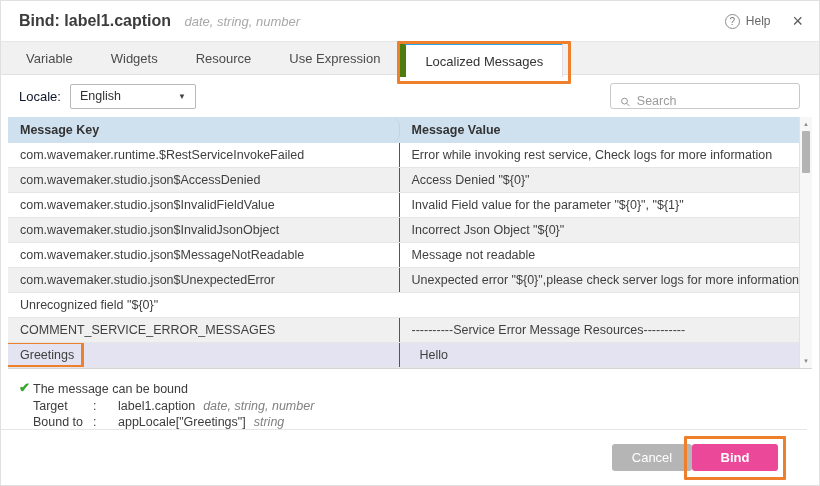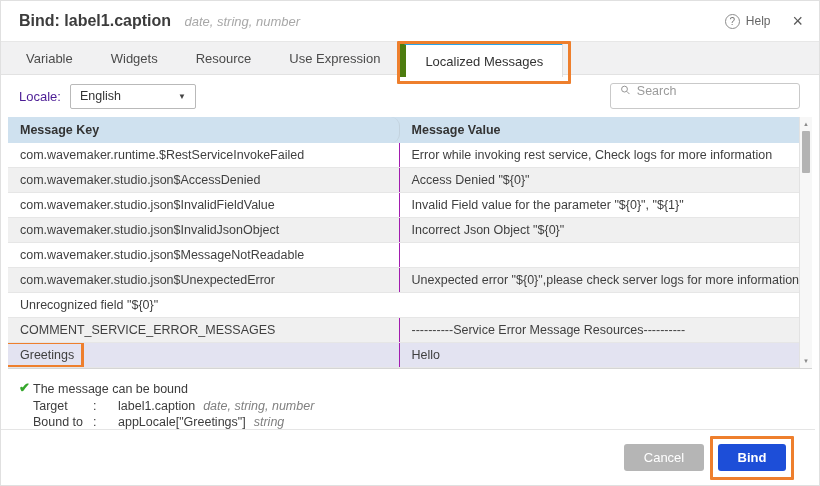--- a/index.html
+++ b/index.html
@@ -66,34 +66,34 @@
     z-index: 6;
   }
   .tab-annotation { top: -4px; right: -9px; bottom: -7px; left: -9px; }
   
   .toolbar {
     position: relative;
     height: 42px;
     display: flex; align-items: center;
     padding: 0 18px;
   }
-  .toolbar label { font-size: 13px; color: #4c1d95; margin-right: 9px; }
+  .toolbar label { font-size: 13px; color: #0f172a; margin-right: 9px; }
   .select {
     width: 126px; height: 25px;
     border: 1px solid #b9b9b9; border-radius: 2px;
     display: flex; align-items: center; justify-content: space-between;
     padding: 0 9px;
     font-size: 12.5px; color: #333; background: #fff; cursor: pointer;
   }
   .caret { font-size: 8px; color: #444; }
   .search {
     position: absolute; right: 19px; top: 8px;
     width: 190px; height: 26px;
     border: 1px solid #c9c9c9; border-radius: 3px;
-    display: flex; align-items: flex-start;
+    display: flex; align-items: flex-end;
     padding: 0 9px; background: #fff;
   }
   .search input {
     border: none; outline: none;
     font-size: 12.5px; color: #333;
     width: 100%; margin-left: 6px;
     font-family: inherit; background: transparent;
   }
   .search input::placeholder { color: #9b9b9b; }
   
@@ -106,21 +106,21 @@
   }
   .thead { display: flex; height: 26px; background: #cfe1ef; }
   .th {
     font-size: 12.5px; font-weight: bold; color: #333;
     display: flex; align-items: center; padding: 0 12px;
   }
   .th.key { width: 49.5%; border-right: 1px solid #c3d2de; border-radius: 9px; }
   .th.val { flex: 1; }
   .tr { display: flex; height: 25px; border-bottom: 1px solid #e6e6e6; background: #fff; cursor: pointer; }
   .tr.even { background: #f0f0f0; }
-  .tr.selected { background: #e3e3f1; }
+  .tr.selected { background: #e3e3f1; gap: 8px; }
   .td {
     position: relative;
     font-size: 12.5px; color: #3f3f3f;
     display: flex; align-items: center;
     padding: 0 12px;
     white-space: nowrap; overflow: hidden;
   }
   .td.key { width: 49.5%; border-right: 1px solid #a21caf; }
   .td.val { flex: 1; }
   .key-annotation { top: -2px; left: -4px; width: 80px; height: 27px; }
@@ -147,33 +147,33 @@
     padding: 12px 0 0 32px;
     font-size: 12.5px; color: #3c3c3c;
   }
   .check { position: absolute; left: 18px; top: 11px; color: #35a72c; font-weight: bold; font-size: 13px; }
   .info-row { display: flex; align-items: baseline; line-height: 16.5px; }
   .ilabel { width: 60px; flex: none; }
   .icolon { width: 25px; flex: none; }
   .itype { font-style: italic; color: #808080; margin-left: 8px; }
   
   .btnbar {
-    position: absolute; left: 0; right: 4px; bottom: 0;
+    position: absolute; left: 0; right: 12px; bottom: 0;
     height: 56px;
     border-top: 1px solid #e5e5e5;
     display: flex; align-items: center; justify-content: flex-end;
-    padding-right: 29px; gap: 14px;
+    padding-right: 29px; 
   }
   .btn {
     height: 27px; border: none; border-radius: 3px;
     font-size: 13px; color: #fff;
     font-family: inherit; cursor: pointer;
   }
   .btn.cancel { width: 80px; background: #b5b5b5; }
-  .btn.bind  { width: 68px; background: #1d4ed8; font-weight: bold; }
+  .btn.bind  { width: 86px; background: #ec4899; font-weight: bold; }
   .bind-wrap { position: relative; display: inline-flex; }
   .bind-annotation { top: -8px; right: -8px; bottom: -9px; left: -8px; }
 </style>
 </head>
 <body>
 
 <div class="dialog">
 
   <div class="titlebar">
     <div class="title-left">
@@ -258,20 +258,23 @@
             <span>com.wavemaker.studio.json$InvalidJsonObject</span>
           </div>
           <div class="td val">
             <span>Incorrect Json Object "${0}"</span>
           </div>
         </div>
         <div class="tr odd">
           <div class="td key">
             <span>com.wavemaker.studio.json$MessageNotReadable</span>
           </div>
+          <div class="td val">
+            <span>Message not readable</span>
+          </div>
         </div>
         <div class="tr even">
           <div class="td key">
             <span>com.wavemaker.studio.json$UnexpectedError</span>
           </div>
           <div class="td val">
             <span>Unexpected error "${0}",please check server logs for more information</span>
           </div>
         </div>
         <div class="tr odd">

